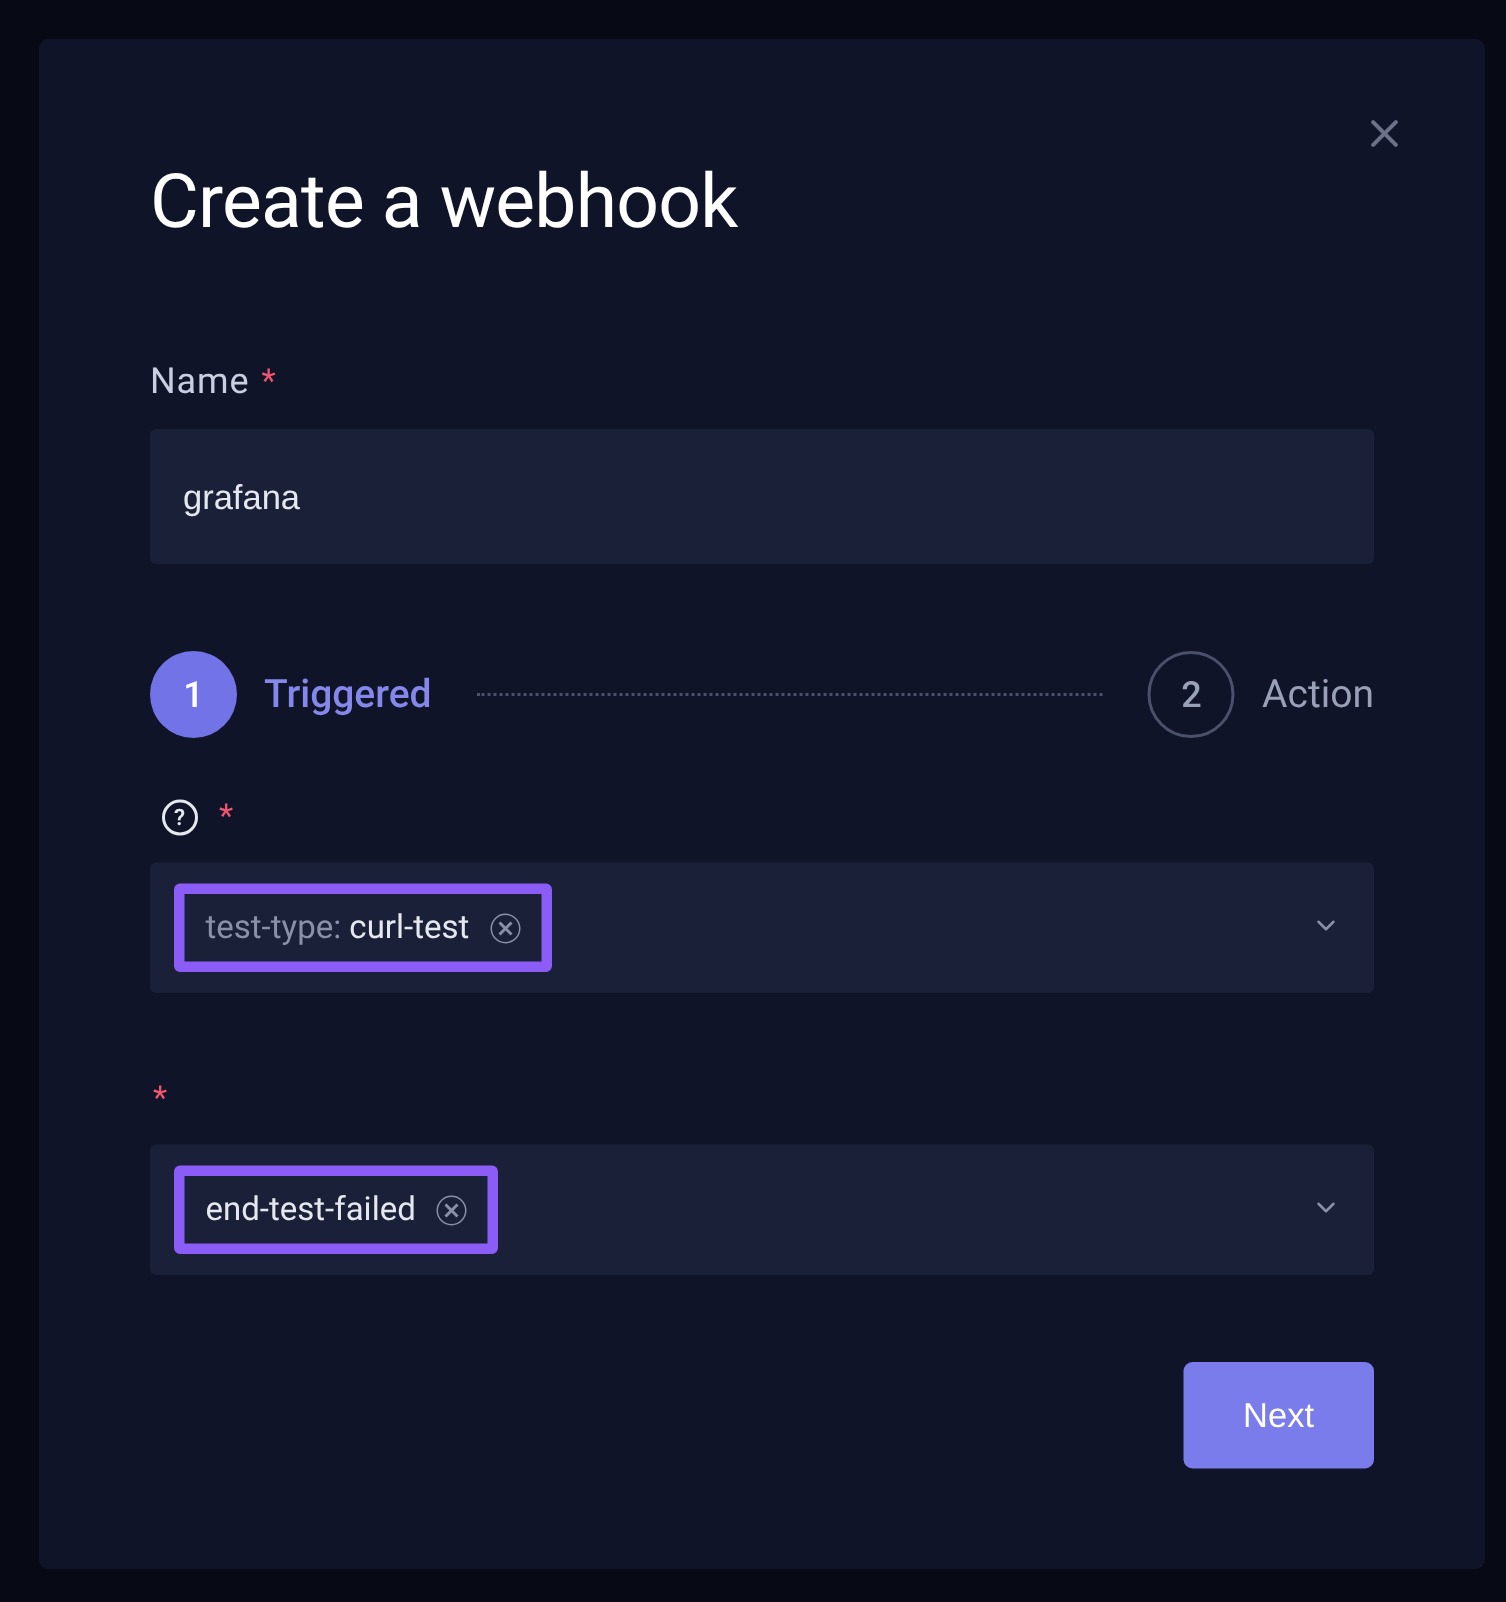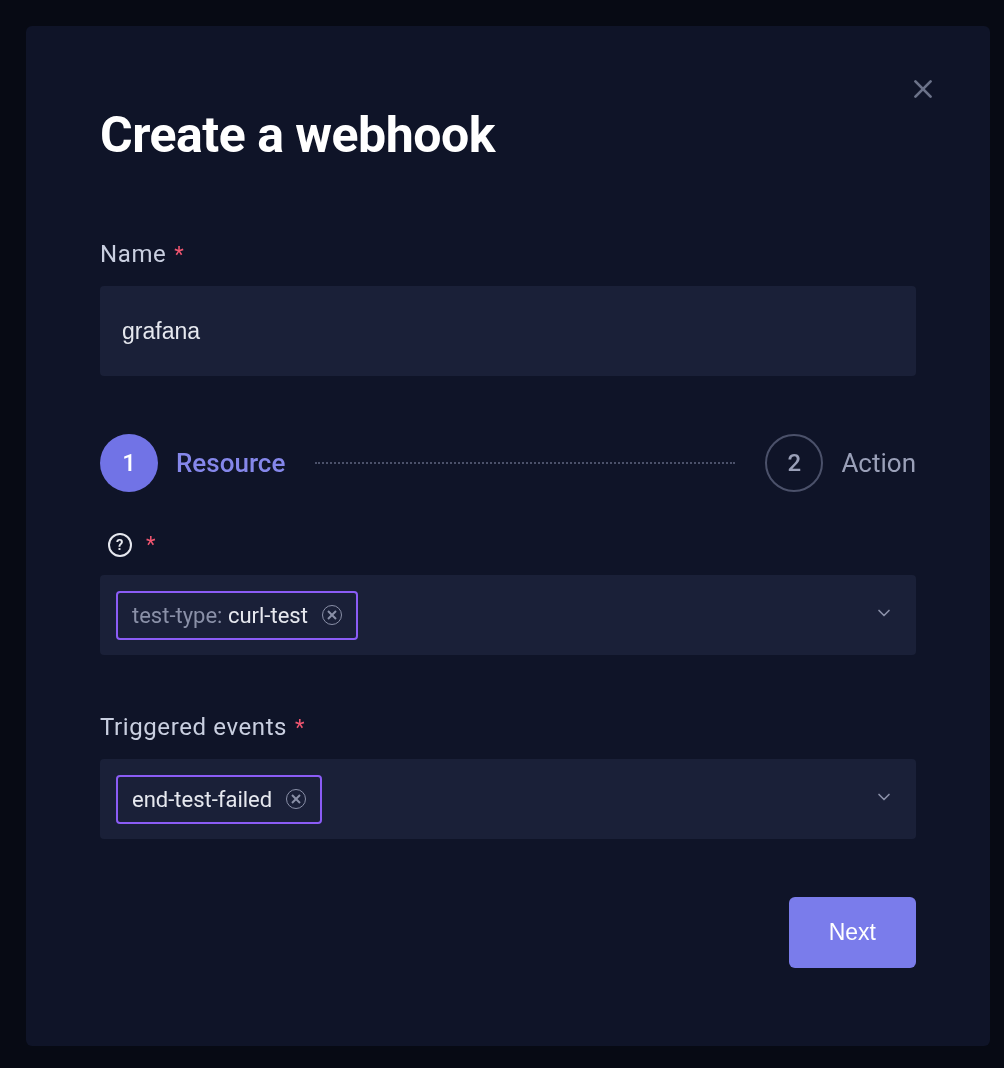--- a/index.html
+++ b/index.html
@@ -28,21 +28,21 @@
     right: 54px;
     width: 26px;
     height: 26px;
     color: #6b7289;
     cursor: pointer;
   }
   .close-btn svg { width: 100%; height: 100%; stroke: currentColor; }
 
   .title {
     font-size: 50px;
-    font-weight: 700;
+    font-weight: 400;
     color: #ffffff;
     margin-bottom: 76px;
     letter-spacing: -0.5px;
   }
 
   .field-label {
     font-size: 24px;
     color: #c9cfe0;
     letter-spacing: 0.6px;
     margin-bottom: 18px;
@@ -150,21 +150,21 @@
     top: 50%;
     transform: translateY(-50%);
     color: #8a90a8;
   }
   .chevron svg { width: 20px; height: 20px; stroke: currentColor; fill: none; }
 
   .tag {
     display: inline-flex;
     align-items: center;
     gap: 10px;
-    border: 2px solid #8b5cf6;
+    border: 7px solid #8b5cf6;
     border-radius: 4px;
     padding: 10px 14px;
     font-size: 22px;
   }
   .tag-key { color: #8a90a8; }
   .tag-val { color: #e6e8ef; }
   .tag-remove {
     width: 20px;
     height: 20px;
     border: 1.5px solid #8a90a8;
@@ -213,21 +213,21 @@
     <div class="field-label">
       <span>Name</span>
         <span class="req">*</span>
     </div>
     <input class="text-input" type="text" value="grafana" style="">
   </div>
 
   <div class="stepper">
     <div class="step">
       <div class="step-num active">1</div>
-      <div class="step-label active">Resource</div>
+      <div class="step-label active">Triggered</div>
     </div>
     <div class="step-divider"></div>
     <div class="step">
       <div class="step-num inactive">2</div>
       <div class="step-label inactive">Action</div>
     </div>
   </div>
 
 
   <div class="field-block">
@@ -248,21 +248,20 @@
       <div class="chevron">
         <svg viewBox="0 0 24 24" stroke-width="2" stroke-linecap="round" stroke-linejoin="round">
             <polyline points="6 9 12 15 18 9"></polyline>
           </svg>
       </div>
     </div>
   </div>
 
   <div class="field-block">
     <div class="field-label">
-      <span>Triggered events</span>
         <span class="req">*</span>
     </div>
     <div class="select-box">
       <div class="tag">
         <span class="tag-val">end-test-failed</span>
         <span class="tag-remove">
           <svg viewBox="0 0 10 10">
               <line x1="1" y1="1" x2="9" y2="9"></line>
               <line x1="9" y1="1" x2="1" y2="9"></line>
             </svg>

